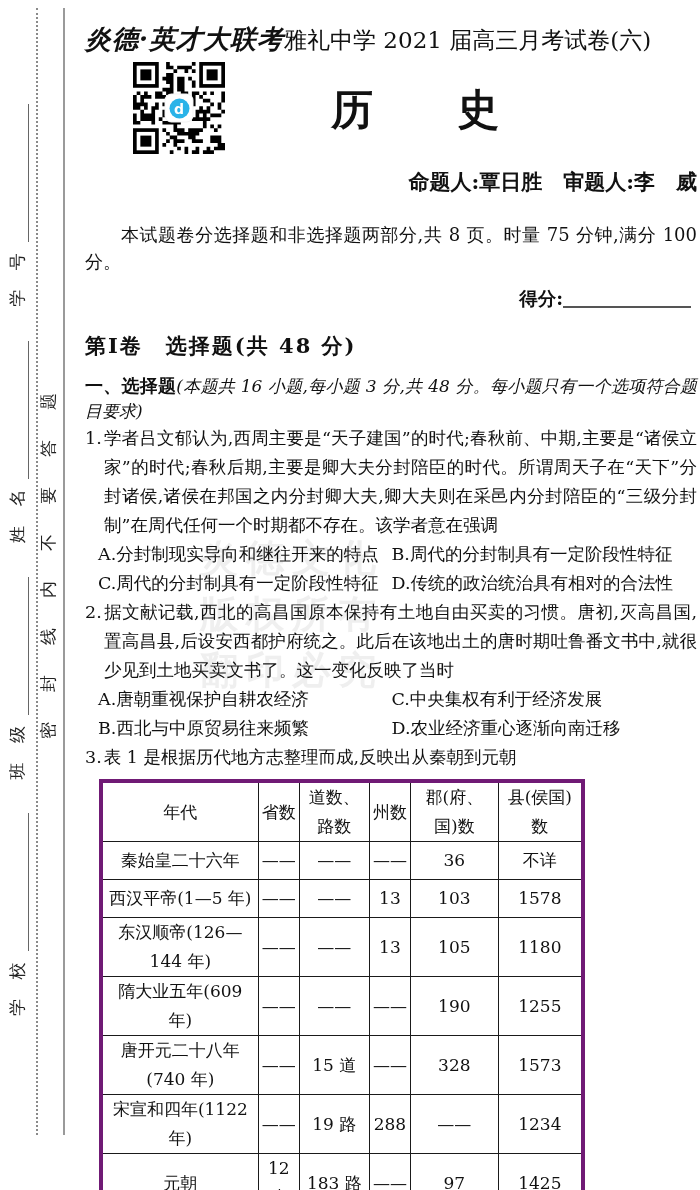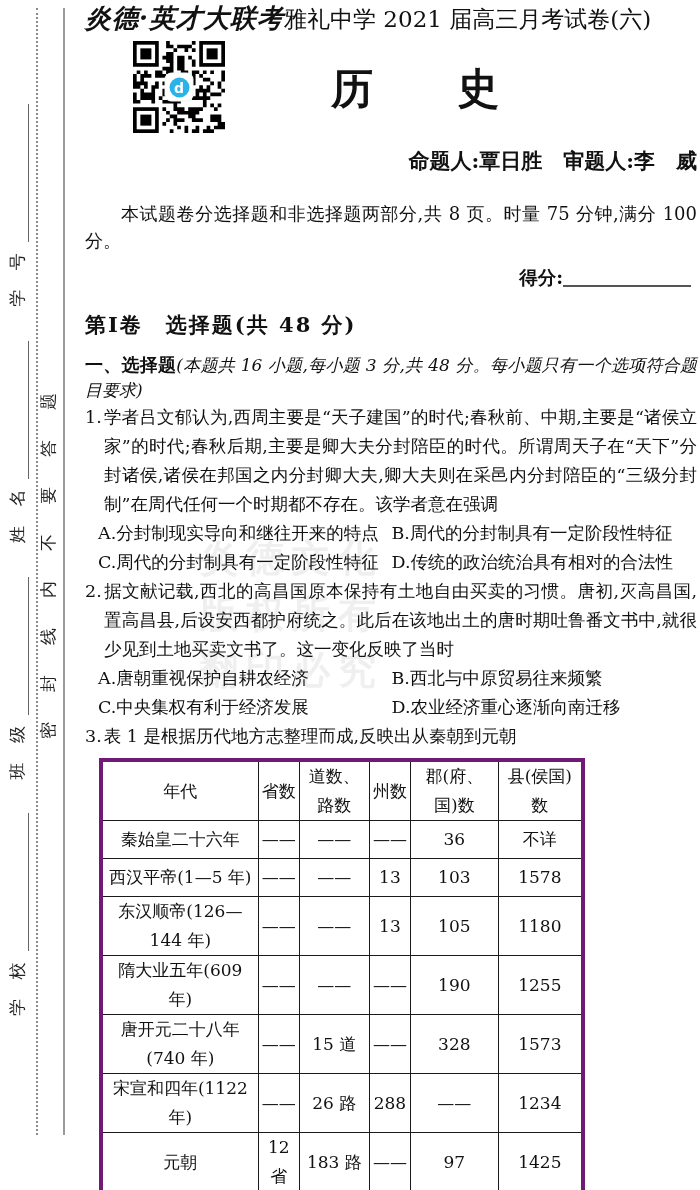--- a/index.html
+++ b/index.html
@@ -27,21 +27,21 @@
     letter-spacing:30px;white-space:nowrap;
   }
   
   .watermark{
     position:absolute;left:200px;top:530px;z-index:0;
     font-size:38px;font-weight:700;letter-spacing:8px;line-height:56px;
     color:rgba(80,80,80,0.09);pointer-events:none;
   }
   
   .main{position:absolute;left:85px;top:0;width:612px;z-index:1;}
-  .header-line{margin-top:1px;font-size:23px;white-space:nowrap;}
+  .header-line{margin-top:22px;font-size:23px;white-space:nowrap;}
   .header-callig{font-weight:900;font-style:italic;font-size:26px;letter-spacing:1px;}
   .header-rest{font-size:23px;}
   .qr-row{position:relative;height:102px;margin-top:5px;}
   .qr-box{position:absolute;left:48px;top:0;width:92px;height:92px;}
   .qr-box svg{width:92px;height:92px;display:block;}
   .qr-logo{
     position:absolute;left:50%;top:50%;transform:translate(-50%,-50%);
     width:27px;height:27px;background:#fff;border-radius:6px;
     display:flex;align-items:center;justify-content:center;
     box-shadow:0 0 0 1px #f2f2f2;
@@ -166,22 +166,22 @@
       <span>D.传统的政治统治具有相对的合法性</span>
     </div>
   </div>
 
   <div class="question">
     <div class="q-stem">
       <span class="q-number">2.</span><span>据文献记载,西北的高昌国原本保持有土地自由买卖的习惯。唐初,灭高昌国,置高昌县,后设安西都护府统之。此后在该地出土的唐时期吐鲁番文书中,就很少见到土地买卖文书了。这一变化反映了当时</span>
     </div>
     <div class="options-grid">
       <span>A.唐朝重视保护自耕农经济</span>
+      <span>C.中央集权有利于经济发展</span>
       <span>B.西北与中原贸易往来频繁</span>
-      <span>C.中央集权有利于经济发展</span>
       <span>D.农业经济重心逐渐向南迁移</span>
     </div>
   </div>
 
   <div class="question">
     <div class="q-stem">
       <span class="q-number">3.</span><span>表 1 是根据历代地方志整理而成,反映出从秦朝到元朝</span>
     </div>
 
     <table class="q3-table">
@@ -240,21 +240,21 @@
           <td>唐开元二十八年(740 年)</td>
           <td>——</td>
           <td>15 道</td>
           <td>——</td>
           <td>328</td>
           <td>1573</td>
         </tr>
         <tr>
           <td>宋宣和四年(1122 年)</td>
           <td>——</td>
-          <td>26 路</td>
+          <td>19 路</td>
           <td>288</td>
           <td>——</td>
           <td>1234</td>
         </tr>
         <tr>
           <td>元朝</td>
           <td>12 省</td>
           <td>183 路</td>
           <td>——</td>
           <td>97</td>

